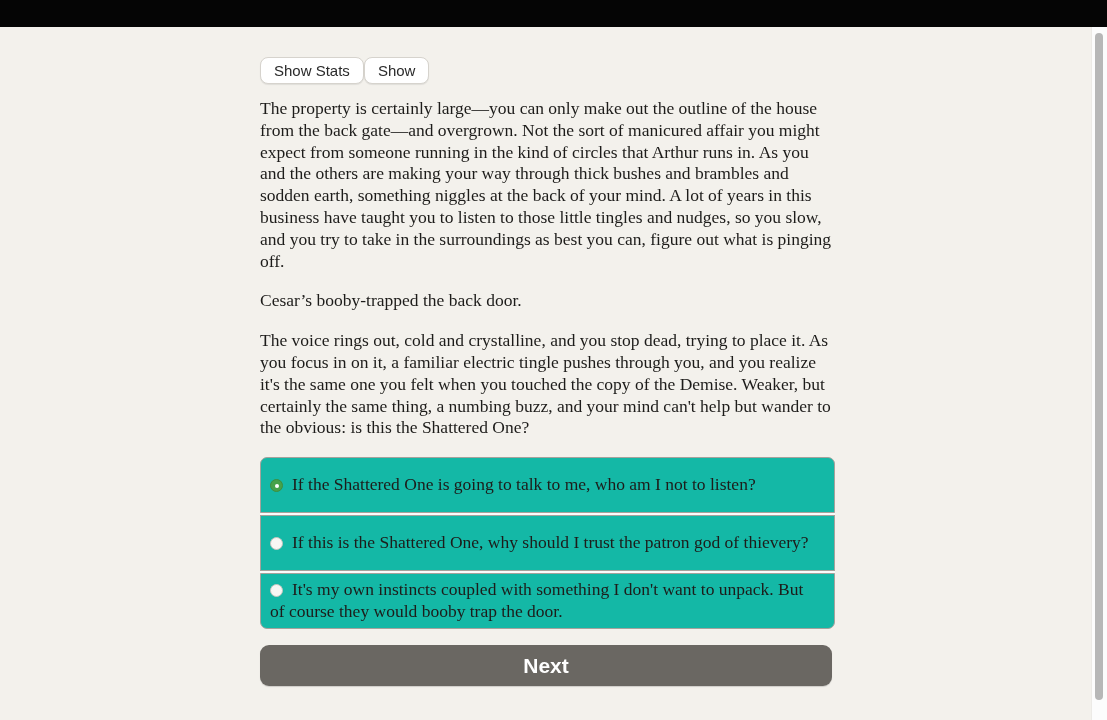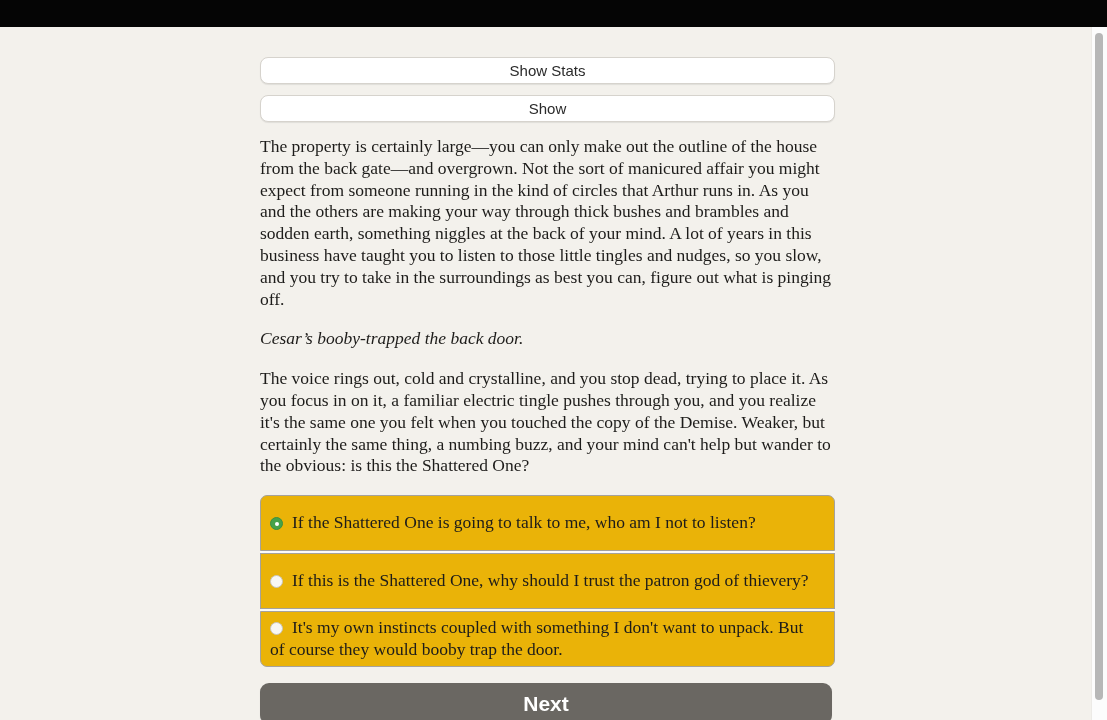--- a/index.html
+++ b/index.html
@@ -29,52 +29,52 @@
     width: 8px; height: 667px;
     background: #b7b7b7;
     border-radius: 4px;
   }
   .content {
     position: absolute; left: 260px; top: 27px;
     width: 575px;
   }
   .toolbar {
     margin-top: 30px;
-    display: flex; gap: 11px; flex-direction: column;
+    display: flex; 
   }
   .tool-btn {
     background: #ffffff;
     border: 1px solid #d6d3cd;
     border-radius: 8px;
     box-shadow: 0 1px 1px rgba(0,0,0,0.08);
     font-family: "Liberation Sans", sans-serif;
     font-size: 15px;
     color: #2a2a2a;
     padding: 4px 13px;
     line-height: 17px;
     cursor: pointer;
   }
   .story { margin-top: 14px; }
   .story p {
     margin: 0 0 18px 0;
     font-size: 17.5px;
     line-height: 21.8px;
   }
-  .story p.italic { font-style: italic; }
+  .story p.italic { }
   .choices {
     margin-top: 0px;
     background: #fbfbfa;
     border-radius: 8px;
   }
   .choice-row {
     display: flex;
     align-items: center;
     min-height: 50px;
     border: 1px solid #a5a29c;
-    background: #eab308;
+    background: #14b8a6;
     padding: 2px 12px 2px 9px;
     margin-bottom: 2px;
     cursor: pointer;
   }
   .choice-row:first-child { border-radius: 7px 7px 0 0; }
   .choice-row:last-child  { border-radius: 0 0 7px 7px; margin-bottom: 0; }
   .choice-text {
     font-size: 17.5px;
     line-height: 21.8px;
   }

